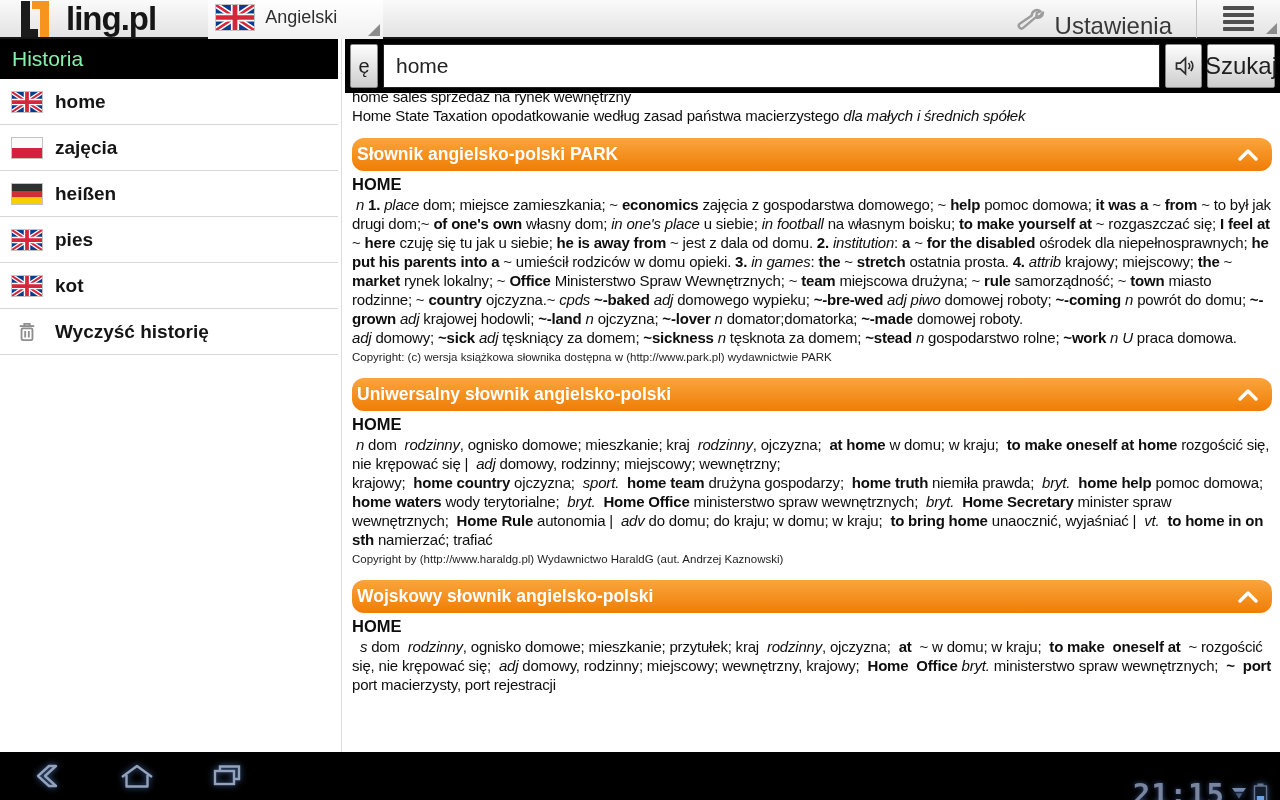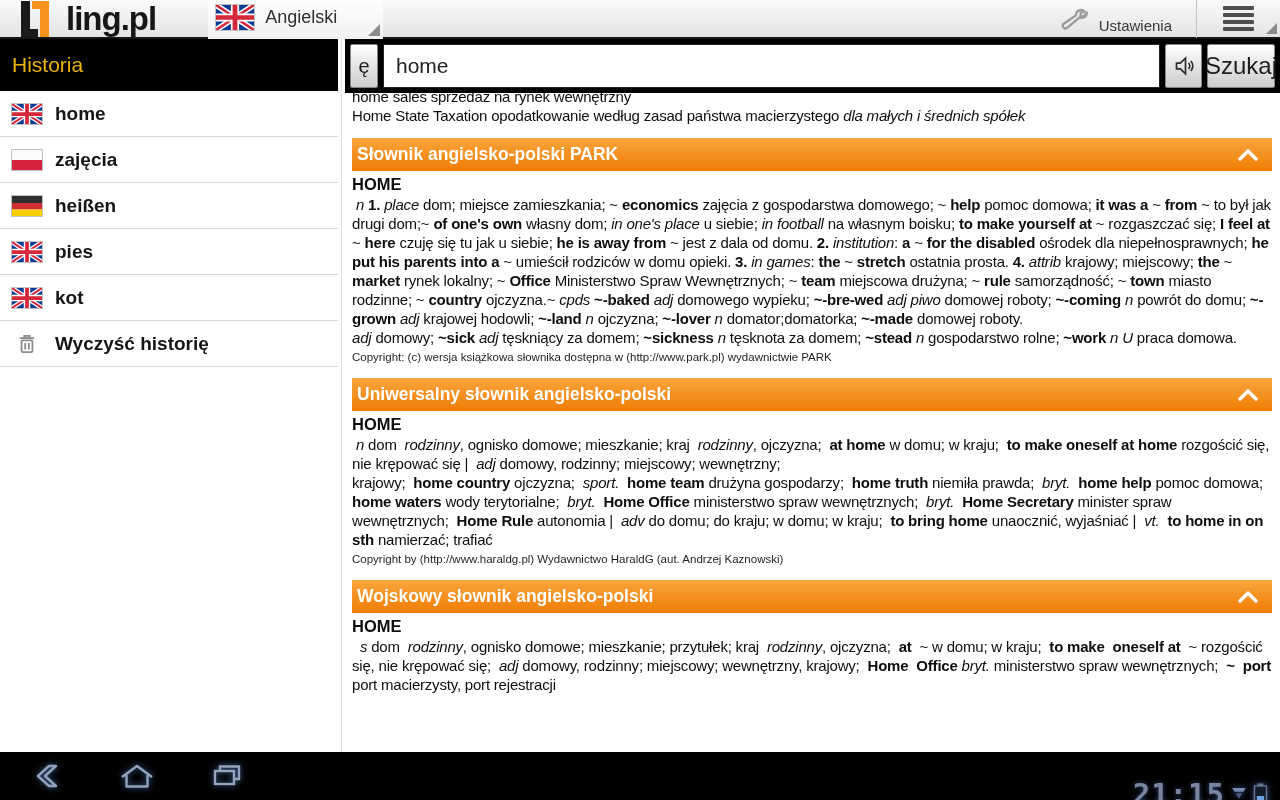--- a/index.html
+++ b/index.html
@@ -13,32 +13,32 @@
   .logo { display:flex; align-items:center; margin-left:14px; gap:6px; }
   .logo-mark { width:46px; height:40px; position:relative; }
   .logo-text { font-size:33px; font-weight:bold; color:#161616; letter-spacing:-1px; }
   .lang-spinner { margin-left:52px; position:relative; display:flex; align-items:center; gap:11px;
                   padding:7px 46px 9px 8px; background:linear-gradient(#fff,#f1f1f1);
                   border-bottom:1px solid #b5b5b5; cursor:pointer; }
   .lang-label { font-size:18px; color:#2e2e2e; }
   .corner-tri { position:absolute; right:3px; bottom:3px; }
   .topbar-right { margin-left:auto; display:flex; align-items:center; height:100%; }
   .settings-btn { display:flex; align-items:center; gap:9px; padding:0 24px; height:100%; cursor:pointer; }
-  .settings-label { font-size:15px; color:#383838;margin-top:14px; }
+  .settings-label { font-size:24px; color:#383838;margin-top:14px; }
   .topbar-divider { width:1px; height:38px; background:#c2c2c2; }
   .menu-btn { position:relative; height:100%; padding:0 26px; display:flex; align-items:center; cursor:pointer; }
   .hamburger { display:flex; flex-direction:column; gap:3px; }
   .hamburger i { display:block; width:31px; height:4px; background:#4f4f4f; border-radius:1px; }
 
   
   .appbody { flex:1; display:flex; background:#fff; position:relative; min-height:0; }
   .gutter-line { position:absolute; left:341px; top:0; bottom:0; width:1px; background:#dcdcdc; }
 
   .sidebar { width:338px; flex:none; background:#fff; }
-  .sidebar-header { height:52px; background:#000; color:#eab308; font-size:21px;
+  .sidebar-header { height:40px; background:#000; color:#86efac; font-size:21px;
                     display:flex; align-items:center; padding-left:12px; }
   .history-list { list-style:none; }
   .history-item { height:46px; display:flex; align-items:center; gap:13px; padding-left:12px;
                   border-bottom:1px solid #d8d8d8; font-size:19px; font-weight:bold; color:#151515;
                   cursor:pointer; }
   .flag-slot { width:30px; height:20px; flex:none; box-shadow:0 0 0 1px #c3c3c3; background:#fff; }
   .flag-slot.lg { width:38px; height:25px; }
   .flag { width:100%; height:100%; display:block; }
   .trash-slot { width:30px; display:flex; justify-content:center; flex:none; }
 
@@ -51,21 +51,21 @@
   .char-btn { width:28px; font-size:20px; }
   .search-input { flex:1; border:1px solid #222; border-radius:1px; font-size:21px; padding:0 12px;
                   color:#222; font-family:"Liberation Sans",sans-serif; min-width:0; }
   .speaker-btn { width:37px; }
   .search-btn { width:68px; font-size:24px; }
 
   .content { flex:1; overflow:hidden; padding:0 8px 0 7px; color:#0e0e0e; }
   .partial-lines { margin-top:-6px; }
   .partial-line, .para { font-size:15px; line-height:19px; letter-spacing:-0.2px; white-space:pre-wrap; }
   .dict-section { margin-top:13px; }
-  .section-header { height:33px; background:linear-gradient(#f9a53d,#f07d05); border-radius:0;
+  .section-header { height:33px; background:linear-gradient(#f9a53d,#f07d05); border-radius:12px;
                     display:flex; align-items:center; justify-content:space-between;
                     padding:0 13px 0 5px; cursor:pointer;gap:14px; }
   .section-title { color:#fff; font-weight:bold; font-size:17.5px; }
   .entry { padding-top:3px; }
   .headword { font-weight:bold; font-size:16.5px; line-height:21px; }
   .b { font-weight:bold; } .i { font-style:italic; }
   .copyright { font-size:11.5px; line-height:15px; color:#1f1f1f; padding-top:3px; }
 
   
   .navbar { height:48px; flex:none; background:#000; display:flex; align-items:center; }

